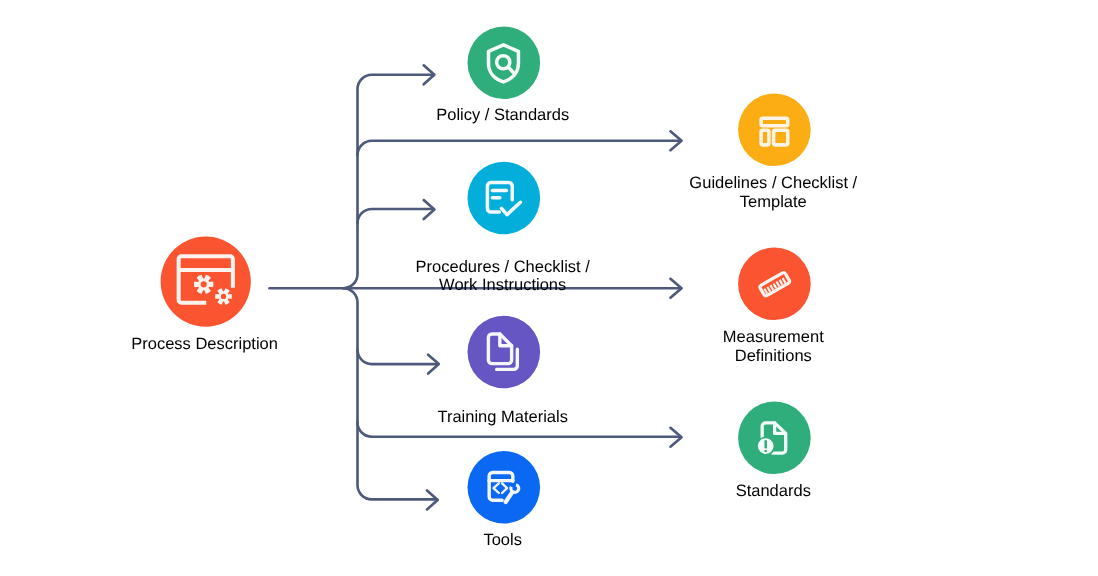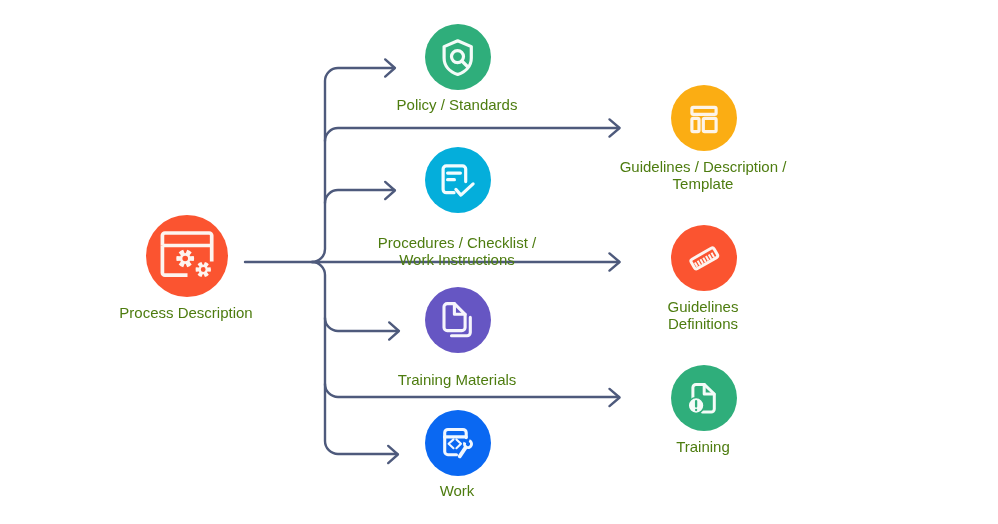--- a/index.html
+++ b/index.html
@@ -11,21 +11,21 @@
     overflow: hidden;
   }
   #canvas { position:relative; width:998px; height:524px; background:#ffffff; }
   .connectors { position:absolute; left:0; top:0; }
   .node { position:absolute; }
   .disc { position:absolute; border-radius:50%; }
   .glyph { position:absolute; }
   .glyph svg { display:block; width:100%; height:100%; }
   .caption {
     position:absolute;
-    color:#4d7c0f;
+    color:#000000;
     font-size:15px;
     line-height:17px;
     text-align:center;
     white-space:pre-line;
     width:400px;
   }
 </style>
 </head>
 <body>
 
@@ -122,35 +122,35 @@
         <g fill="none" stroke="#f0f7ff" stroke-width="2.1" stroke-linejoin="round" stroke-linecap="round">
           <path d="M28.5 29.4 L23.6 33.7 L28.5 38.2"></path>
           <path d="M31.4 29.4 L36.0 33.7 L31.4 38.2"></path>
         </g>
         <g fill="#f0f7ff">
           <path d="M39.31 36.10 L33.12 45.34 a1.90 1.90 0 0 0 3.16 2.11 L42.47 38.21 Z"></path>
           <path d="M44.71 29.30 A5.00 5.00 0 1 1 38.51 31.81 L41.11 33.08 A2.10 2.10 0 1 0 43.72 32.03 Z"></path>
         </g>
       </svg>
     </div>
-    <div class="caption" style="left:257px;top:482px">Work</div>
+    <div class="caption" style="left:257px;top:482px">Tools</div>
   </div>
 
   <div class="node">
     <div class="disc" style="left:671px;top:85px;width:66px;height:66px;background:#fbad13"></div>
     <div class="glyph" style="left:671px;top:85px;width:66px;height:66px">
       <svg viewBox="0 0 66 66">
         <g fill="none" stroke="#fdf4e8" stroke-width="3.2" stroke-linejoin="round">
           <rect x="20.9" y="22.4" width="24.2" height="6.9" rx="1.4"></rect>
           <rect x="20.9" y="33.4" width="7.1" height="13.3" rx="1.4"></rect>
           <rect x="32.3" y="33.4" width="12.8" height="13.3" rx="1.4"></rect>
         </g>
       </svg>
     </div>
-    <div class="caption" style="left:503px;top:158px">Guidelines / Description /
+    <div class="caption" style="left:503px;top:158px">Guidelines / Checklist /
 Template</div>
   </div>
 
   <div class="node">
     <div class="disc" style="left:671px;top:225px;width:66px;height:66px;background:#fb5430"></div>
     <div class="glyph" style="left:671px;top:225px;width:66px;height:66px">
       <svg viewBox="0 0 66 66">
         <g transform="rotate(-29.9 33.3 33.4)">
           <rect x="20.1" y="28.0" width="26.4" height="10.8" rx="2.2" fill="none" stroke="#fdf4ef" stroke-width="3.0"></rect>
           <g stroke="#fdf4ef" stroke-width="2.0">
@@ -158,35 +158,35 @@
             <path d="M26.3 37.3 V32.2"></path>
             <path d="M29.5 37.3 V32.2"></path>
             <path d="M32.7 37.3 V32.2"></path>
             <path d="M35.9 37.3 V32.2"></path>
             <path d="M39.1 37.3 V32.2"></path>
             <path d="M42.3 37.3 V32.2"></path>
           </g>
         </g>
       </svg>
     </div>
-    <div class="caption" style="left:503px;top:298px">Guidelines
+    <div class="caption" style="left:503px;top:298px">Measurement
 Definitions</div>
   </div>
 
   <div class="node">
     <div class="disc" style="left:671px;top:365px;width:66px;height:66px;background:#2fae7b"></div>
     <div class="glyph" style="left:671px;top:365px;width:66px;height:66px">
       <svg viewBox="0 0 66 66">
         <g fill="none" stroke="#f4fbf8" stroke-width="3.0" stroke-linejoin="round" stroke-linecap="round">
           <path d="M21.9 35.5 V22.5 a3.1 3.1 0 0 1 3.1 -3.1 H33.2 L43.3 29.0 V43.9 a3.1 3.1 0 0 1 -3.1 3.1 H31.5"></path>
           <path d="M33.2 19.4 V29.0 H43.0"></path>
         </g>
         <circle cx="25.1" cy="40.5" r="7.9" fill="#f4fbf8" stroke="#2fae7b" stroke-width="1.5"></circle>
         <g stroke="#2fae7b" stroke-width="2.3" stroke-linecap="round">
           <path d="M25.1 36.1 V41.5"></path>
           <path d="M25.1 45.0 V45.05"></path>
         </g>
       </svg>
     </div>
-    <div class="caption" style="left:503px;top:438px">Training</div>
+    <div class="caption" style="left:503px;top:438px">Standards</div>
   </div>
 
 </div>
 
 </body></html>

